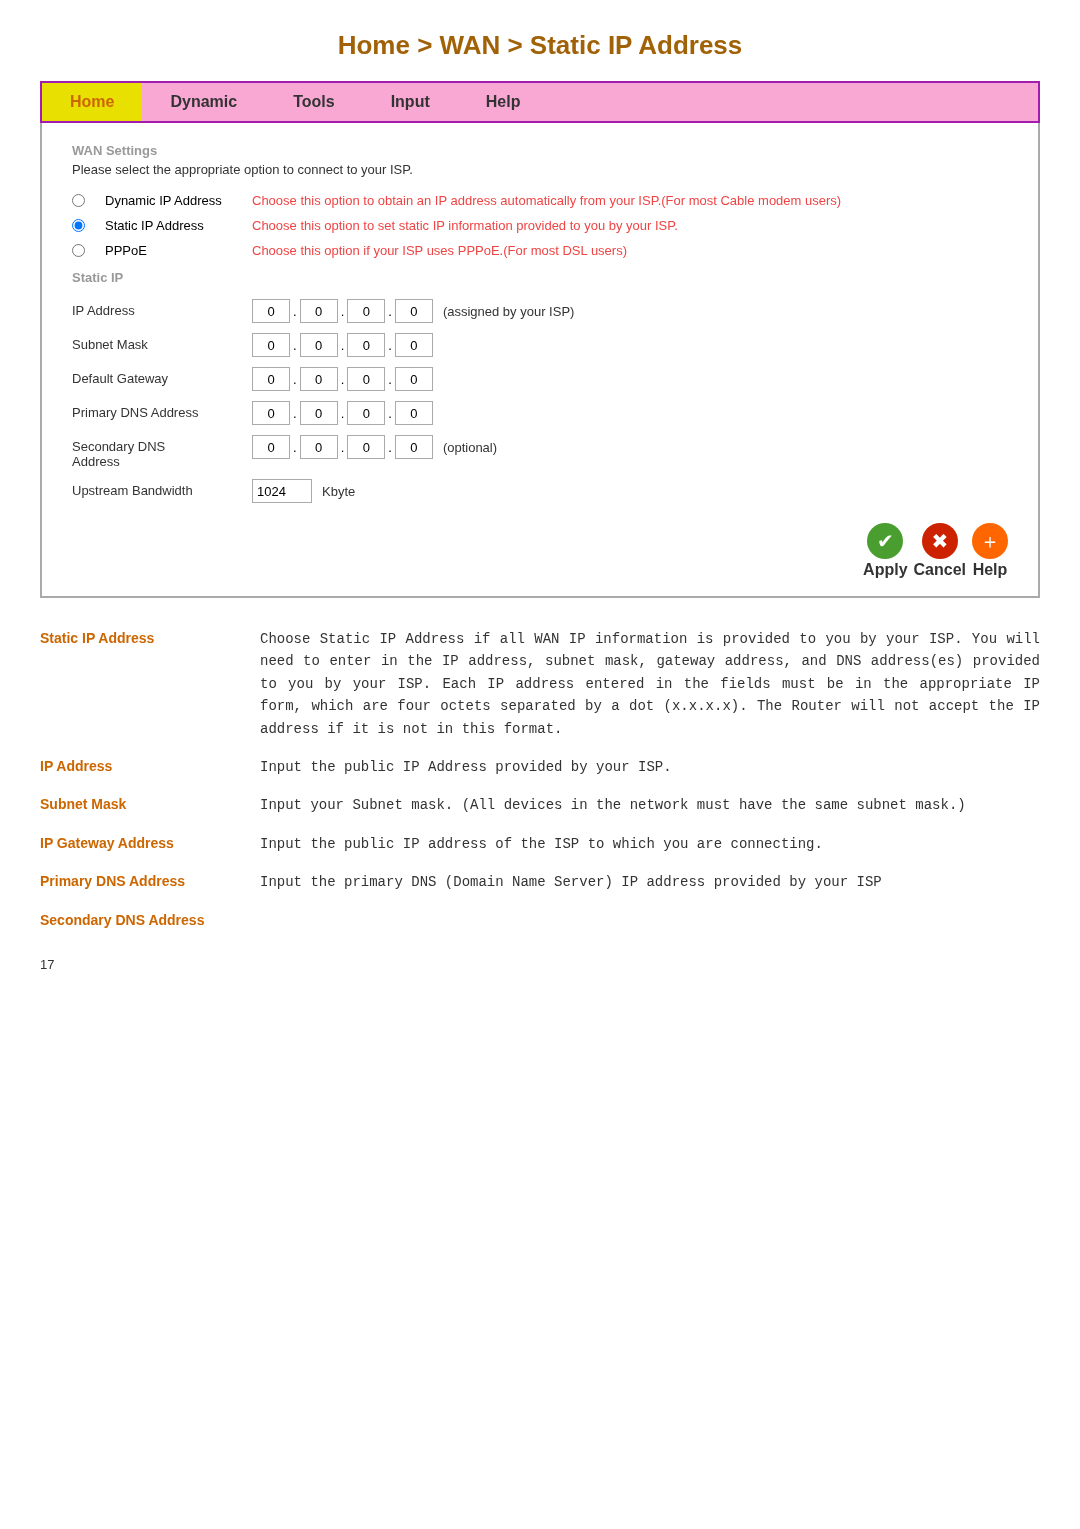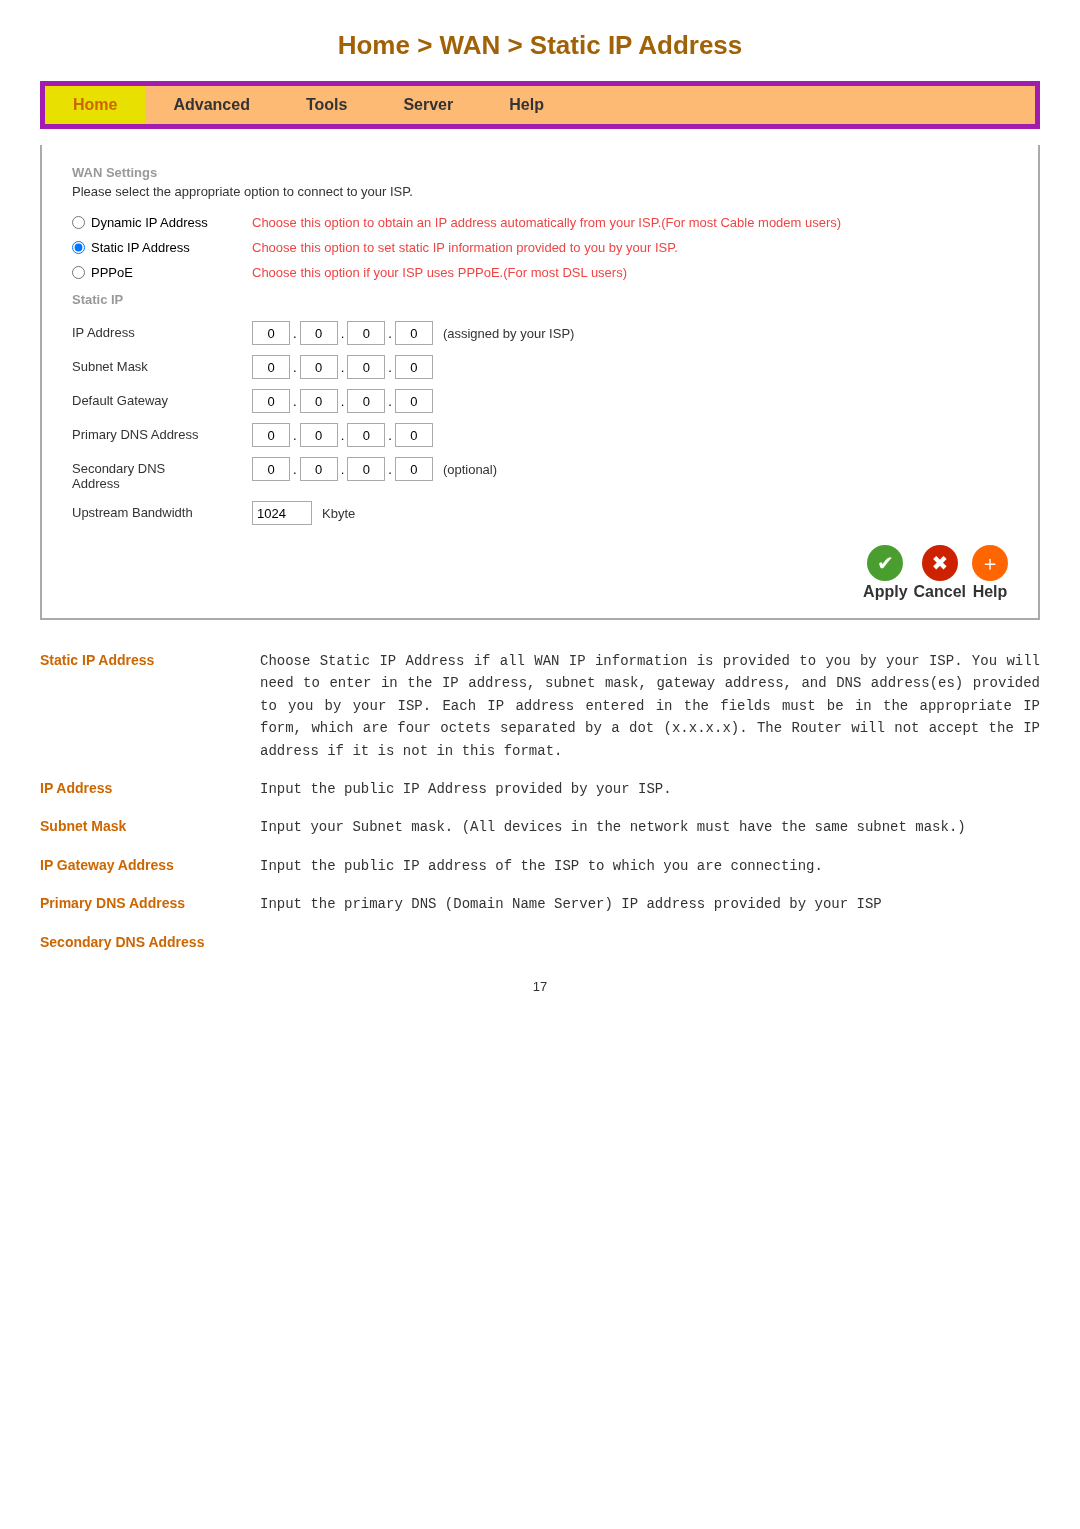--- a/index.html
+++ b/index.html
@@ -18,23 +18,23 @@
       font-size: 26px;
       font-weight: bold;
       color: #a16207;
       margin-bottom: 20px;
     }
 
     
     .nav-bar {
       display: flex;
       align-items: center;
-      border: 5px solid #a21caf;
-      background: #fdba74;
-      margin-bottom: 16px;
+      border: 2px solid #a21caf;
+      background: #f9a8d4;
+      margin-bottom: 0;
     }
     .nav-item {
       padding: 10px 28px;
       font-size: 16px;
       font-weight: bold;
       cursor: pointer;
       color: #333;
     }
     .nav-item.active {
       background: #e8e000;
@@ -68,21 +68,21 @@
     
     .radio-row {
       display: flex;
       align-items: flex-start;
       margin-bottom: 10px;
     }
     .radio-label {
       width: 180px;
       display: flex;
       align-items: center;
-      gap: 6px;
+      gap: 20px;
       font-size: 13px;
       flex-shrink: 0;
     }
     .radio-desc {
       font-size: 13px;
       color: #ef4444;
       flex: 1;
     }
 
     input[type="radio"] {
@@ -200,36 +200,36 @@
     .desc-def {
       flex: 1;
       font-size: 14px;
       color: #333;
       line-height: 1.6;
       text-align: justify;
       font-family: Liberation Mono, monospace;
     }
 
     .page-number {
-      text-align: center;
+      text-align: left;
       font-size: 13px;
       color: #333;
       margin-top: 10px;
     }
   </style>
 </head>
 <body>
 
 <h1 class="page-title">Home &gt; WAN &gt; Static IP Address</h1>
 
 <div class="nav-bar">
   <div class="nav-item active">Home</div>
-  <div class="nav-item">Advanced</div>
+  <div class="nav-item">Dynamic</div>
   <div class="nav-item tools">Tools</div>
-  <div class="nav-item status">Server</div>
+  <div class="nav-item status">Input</div>
   <div class="nav-item help">Help</div>
 </div>
 
 <div class="main-panel">
 
   <div class="section-title">WAN Settings</div>
   <div class="section-desc">Please select the appropriate option to connect to your ISP.</div>
 
   <div class="radio-row">
     <div class="radio-label">

